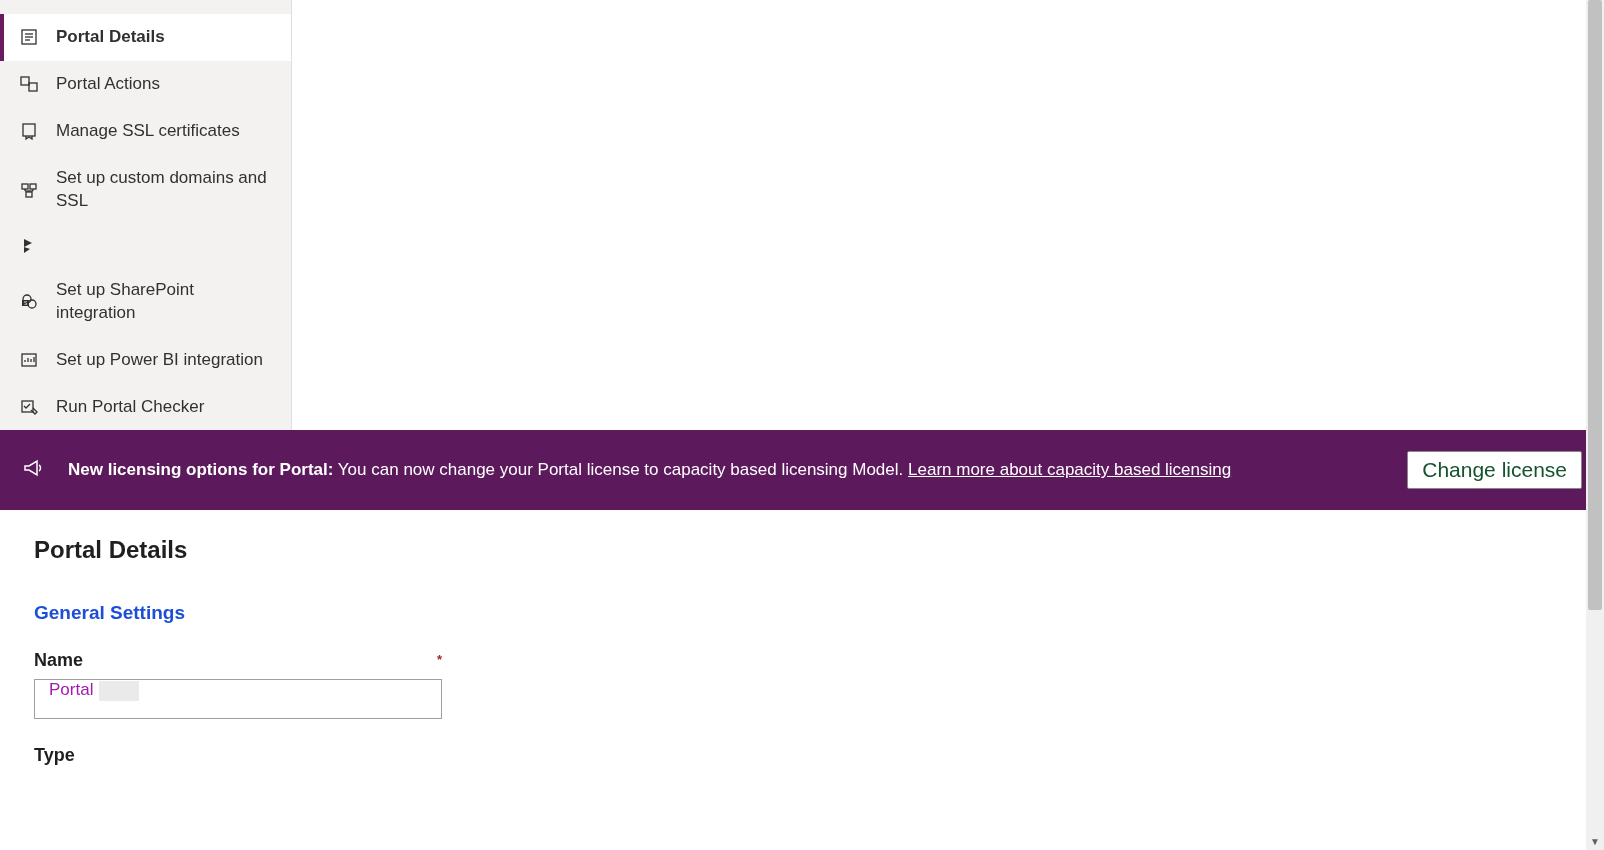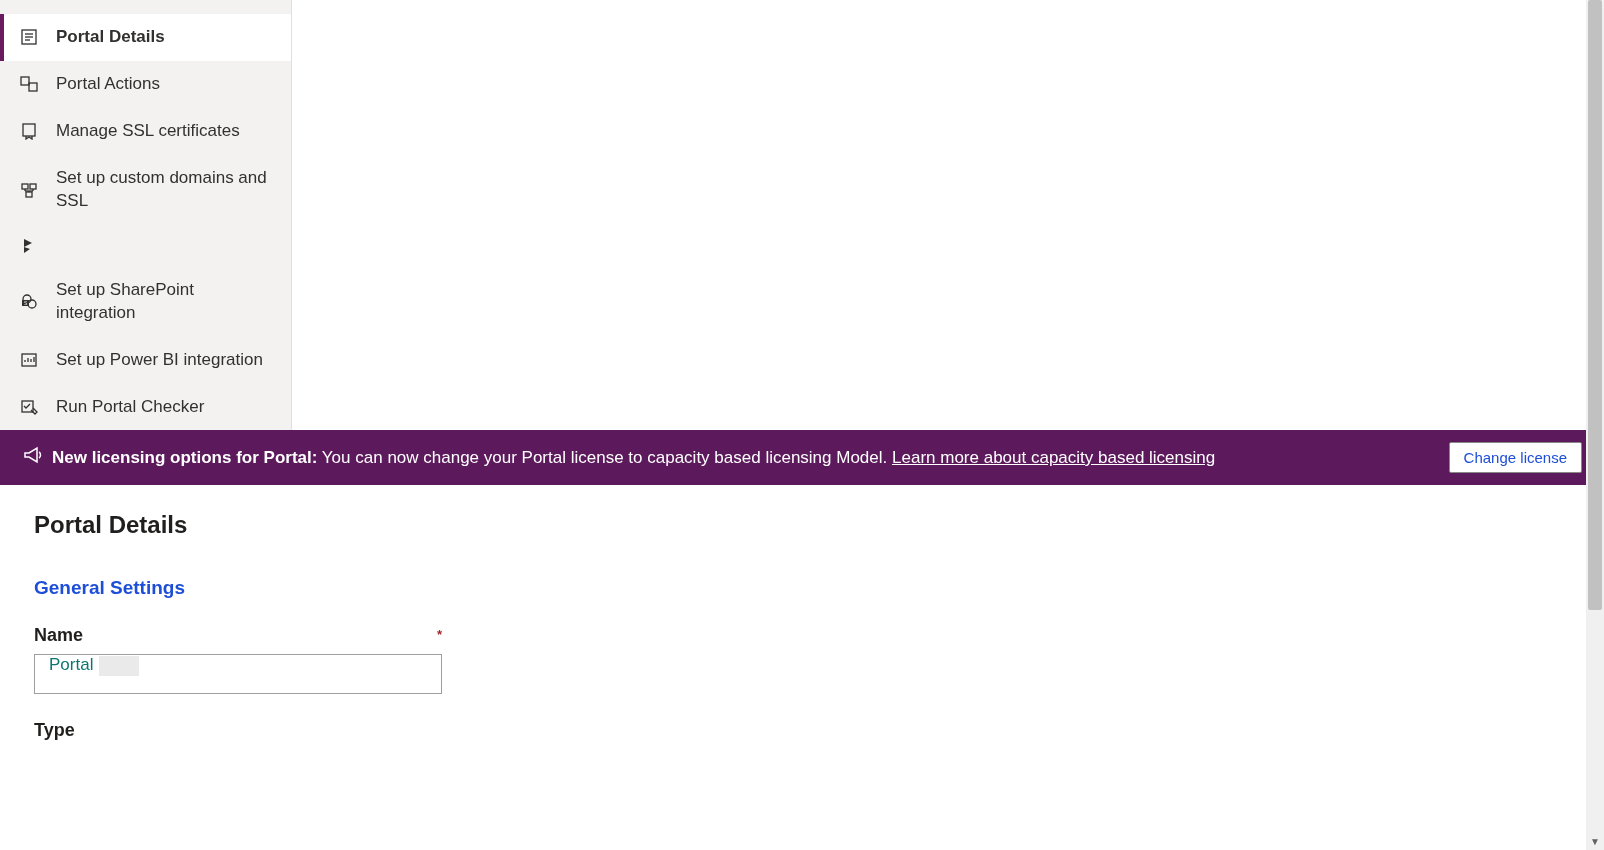--- a/index.html
+++ b/index.html
@@ -53,43 +53,43 @@
       flex: 1;
       display: flex;
       flex-direction: column;
       min-width: 0;
     }
     .banner {
       background: #5c1a5c;
       color: #fff;
       display: flex;
       align-items: center;
-      padding: 12px 22px;
-      gap: 8px;
+      padding: 21px 22px;
+      gap: 24px;
       font-size: 17px;
     }
     .banner .megaphone {
       flex-shrink: 0;
     }
     .banner .banner-text {
       flex: 1;
     }
     .banner .banner-text b {
       font-weight: 600;
     }
     .banner a {
       color: #fff;
       text-decoration: underline;
     }
     .banner .change-btn {
       background: #fff;
-      color: #1d4ed8;
+      color: #14532d;
       border: 1px solid #8a8886;
       padding: 6px 14px;
-      font-size: 15px;
+      font-size: 21px;
       cursor: pointer;
       border-radius: 2px;
       text-align: center;
     }
     .content {
       flex: 1;
       overflow-y: auto;
       padding: 26px 34px;
     }
     .page-title {
@@ -122,21 +122,21 @@
       right: 0;
       top: 2px;
     }
     .field-input {
       display: block;
       width: 408px;
       height: 40px;
       border: 1px solid #a19f9d;
       padding: 0 14px;
       font-size: 17px;
-      color: #0f766e;
+      color: #a21caf;
       margin-bottom: 24px;
       background: #fff;
     }
     .input-redact {
       display: inline-block;
       width: 40px;
       height: 20px;
       background: #eaeaea;
       vertical-align: middle;
       margin-left: 6px;

